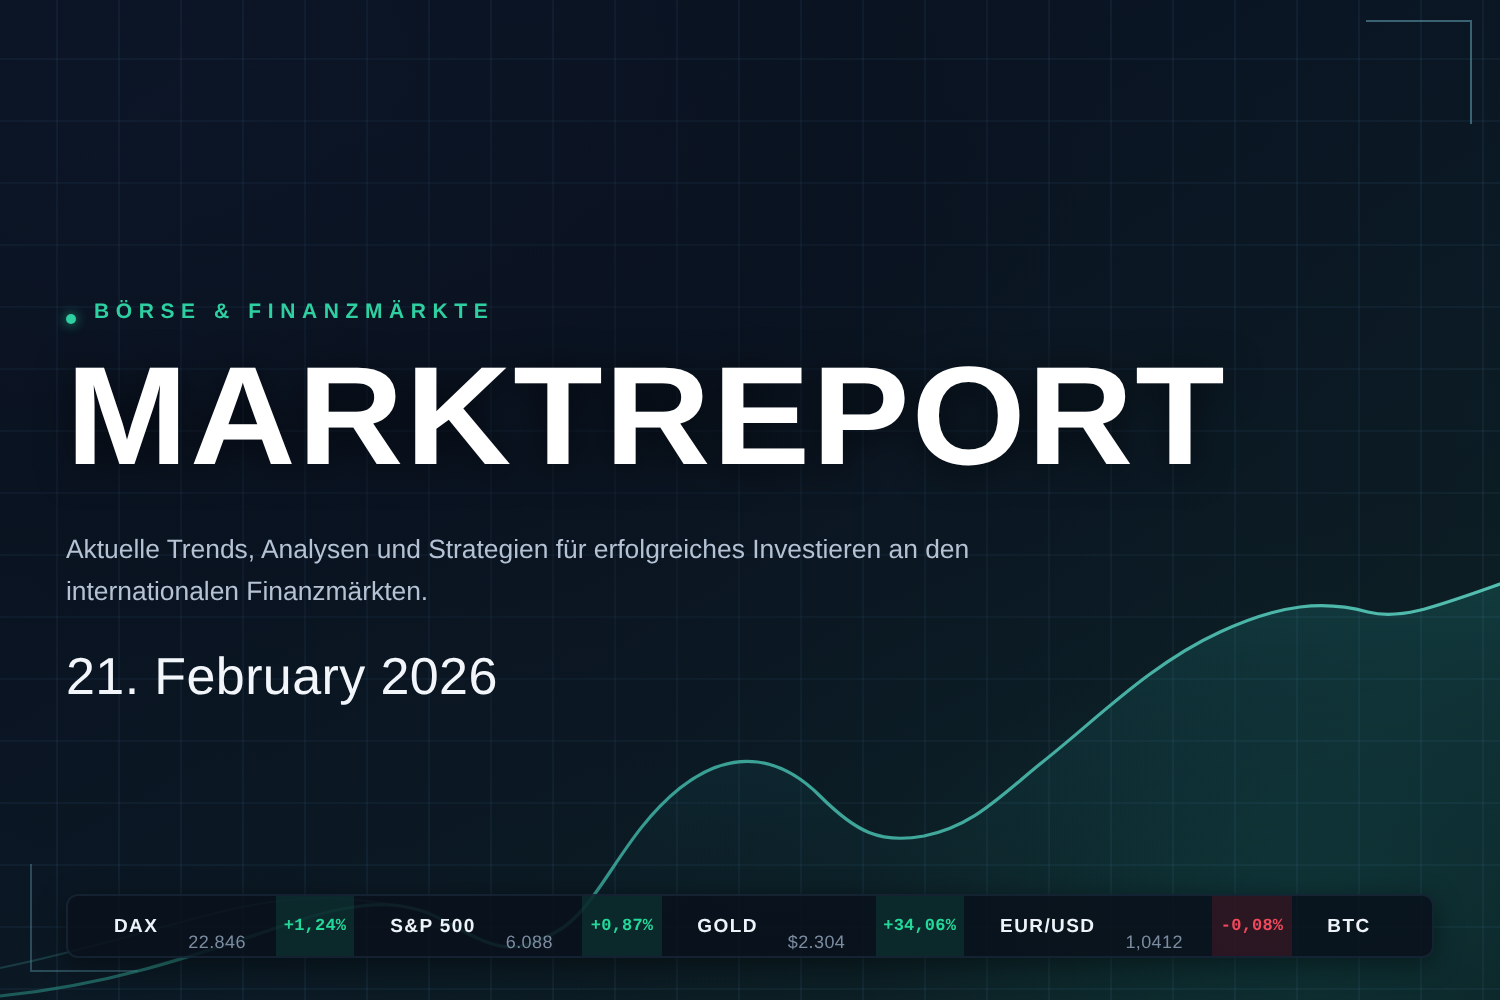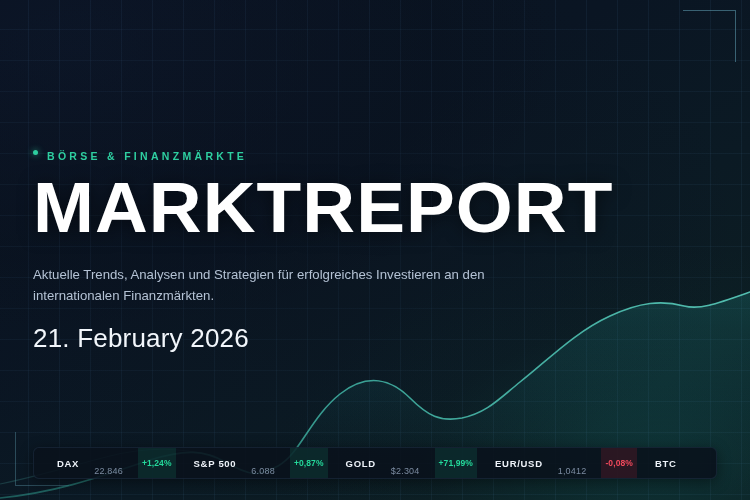--- a/index.html
+++ b/index.html
@@ -46,21 +46,21 @@
     border-bottom:1.5px solid rgba(96,160,180,0.38);
     border-left:1.5px solid rgba(96,160,180,0.38); }
 
   
   .chart { position:absolute; left:0; bottom:0; width:750px; height:230px; }
 
   
   .content { position:absolute; left:33px; top:150px; width:700px; }
 
   .eyebrow {
-    display:flex; align-items:flex-start; gap:9px;
+    display:flex; align-items:flex-end; gap:9px;
     font-size:10.5px; font-weight:bold;
     letter-spacing:3.3px;
     color:#2ecfa0;
     margin-bottom:13px;
   }
   .eyebrow .dot {
     width:5px; height:5px; border-radius:50%;
     background:#2ecfa0; display:inline-block;
     box-shadow:0 0 6px rgba(46,207,160,0.8);
   }
@@ -121,20 +121,21 @@
     font-size:9px;
     color:#7b8ba0;
     letter-spacing:0.2px;
     margin-top:15px;
   }
   .tick .chg {
     font-size:8.5px; font-weight:bold;
     letter-spacing:0.1px;
     padding:16px 4px;
     border-radius:3px;
+    font-family:Liberation Mono, monospace;
   }
   .chg.up   { color:#24d89a; background:rgba(20,120,95,0.22); }
   .chg.down { color:#f2495c; background:rgba(140,30,45,0.26); }
 </style>
 </head>
 <body>
 
 <div id="stage">
 
   <div class="grid"></div>
@@ -192,21 +193,21 @@
         <span class="chg up">+1,24%</span>
       </div>
       <div class="tick">
         <span class="sym">S&amp;P 500</span>
         <span class="val">6.088</span>
         <span class="chg up">+0,87%</span>
       </div>
       <div class="tick">
         <span class="sym">GOLD</span>
         <span class="val">$2.304</span>
-        <span class="chg up">+71,99%</span>
+        <span class="chg up">+34,06%</span>
       </div>
       <div class="tick">
         <span class="sym">EUR/USD</span>
         <span class="val">1,0412</span>
         <span class="chg down">-0,08%</span>
       </div>
       <div class="tick">
         <span class="sym">BTC</span>
       </div>
     </div>

